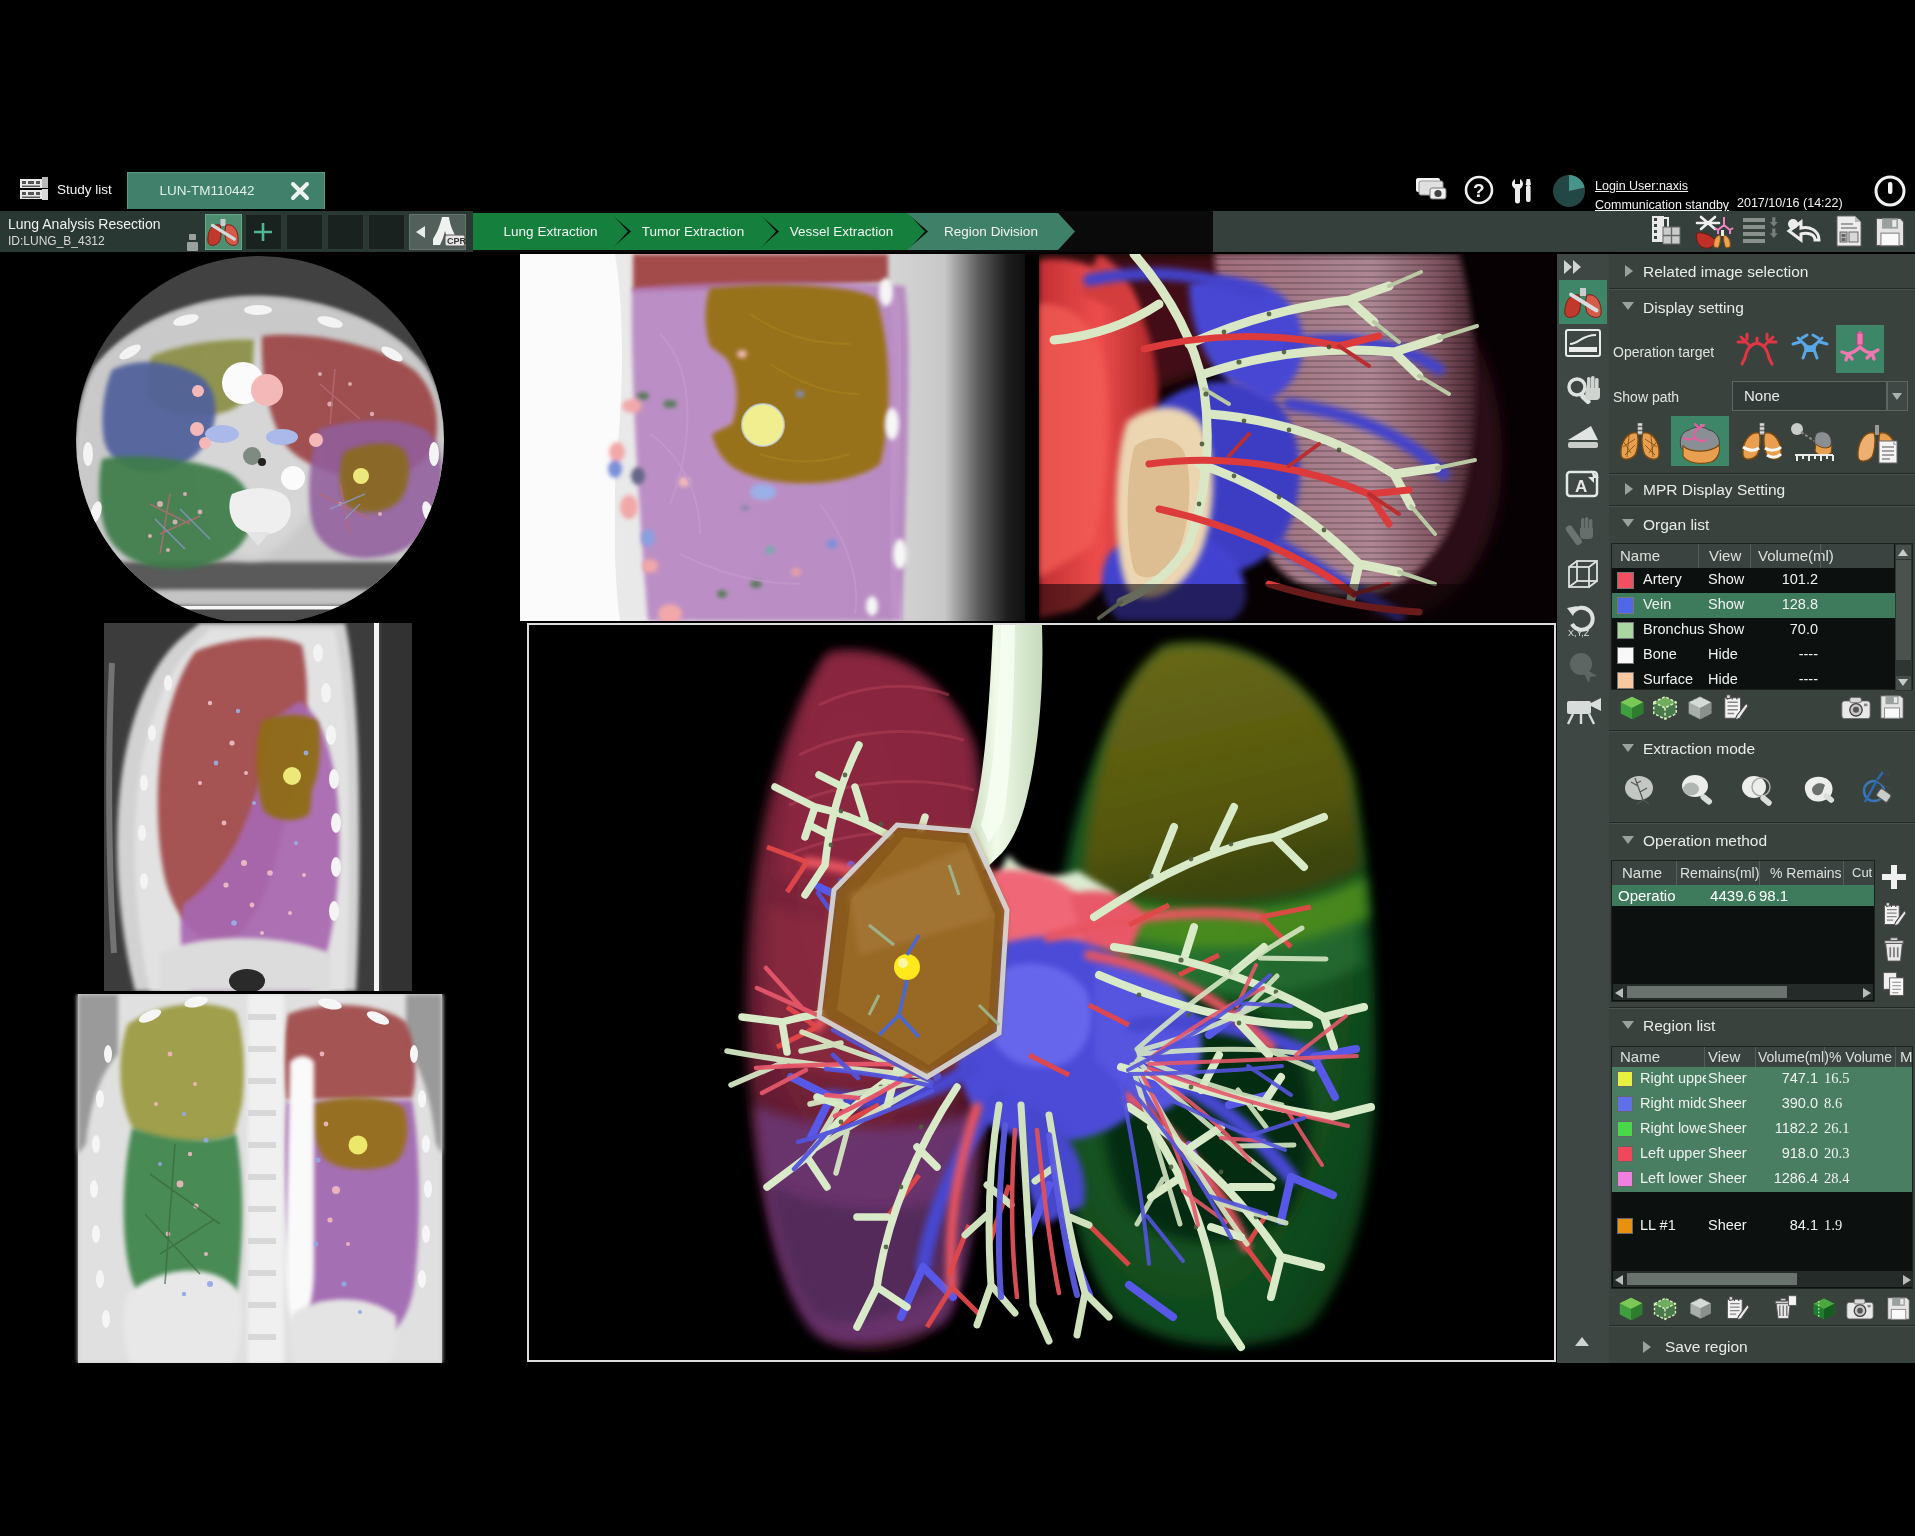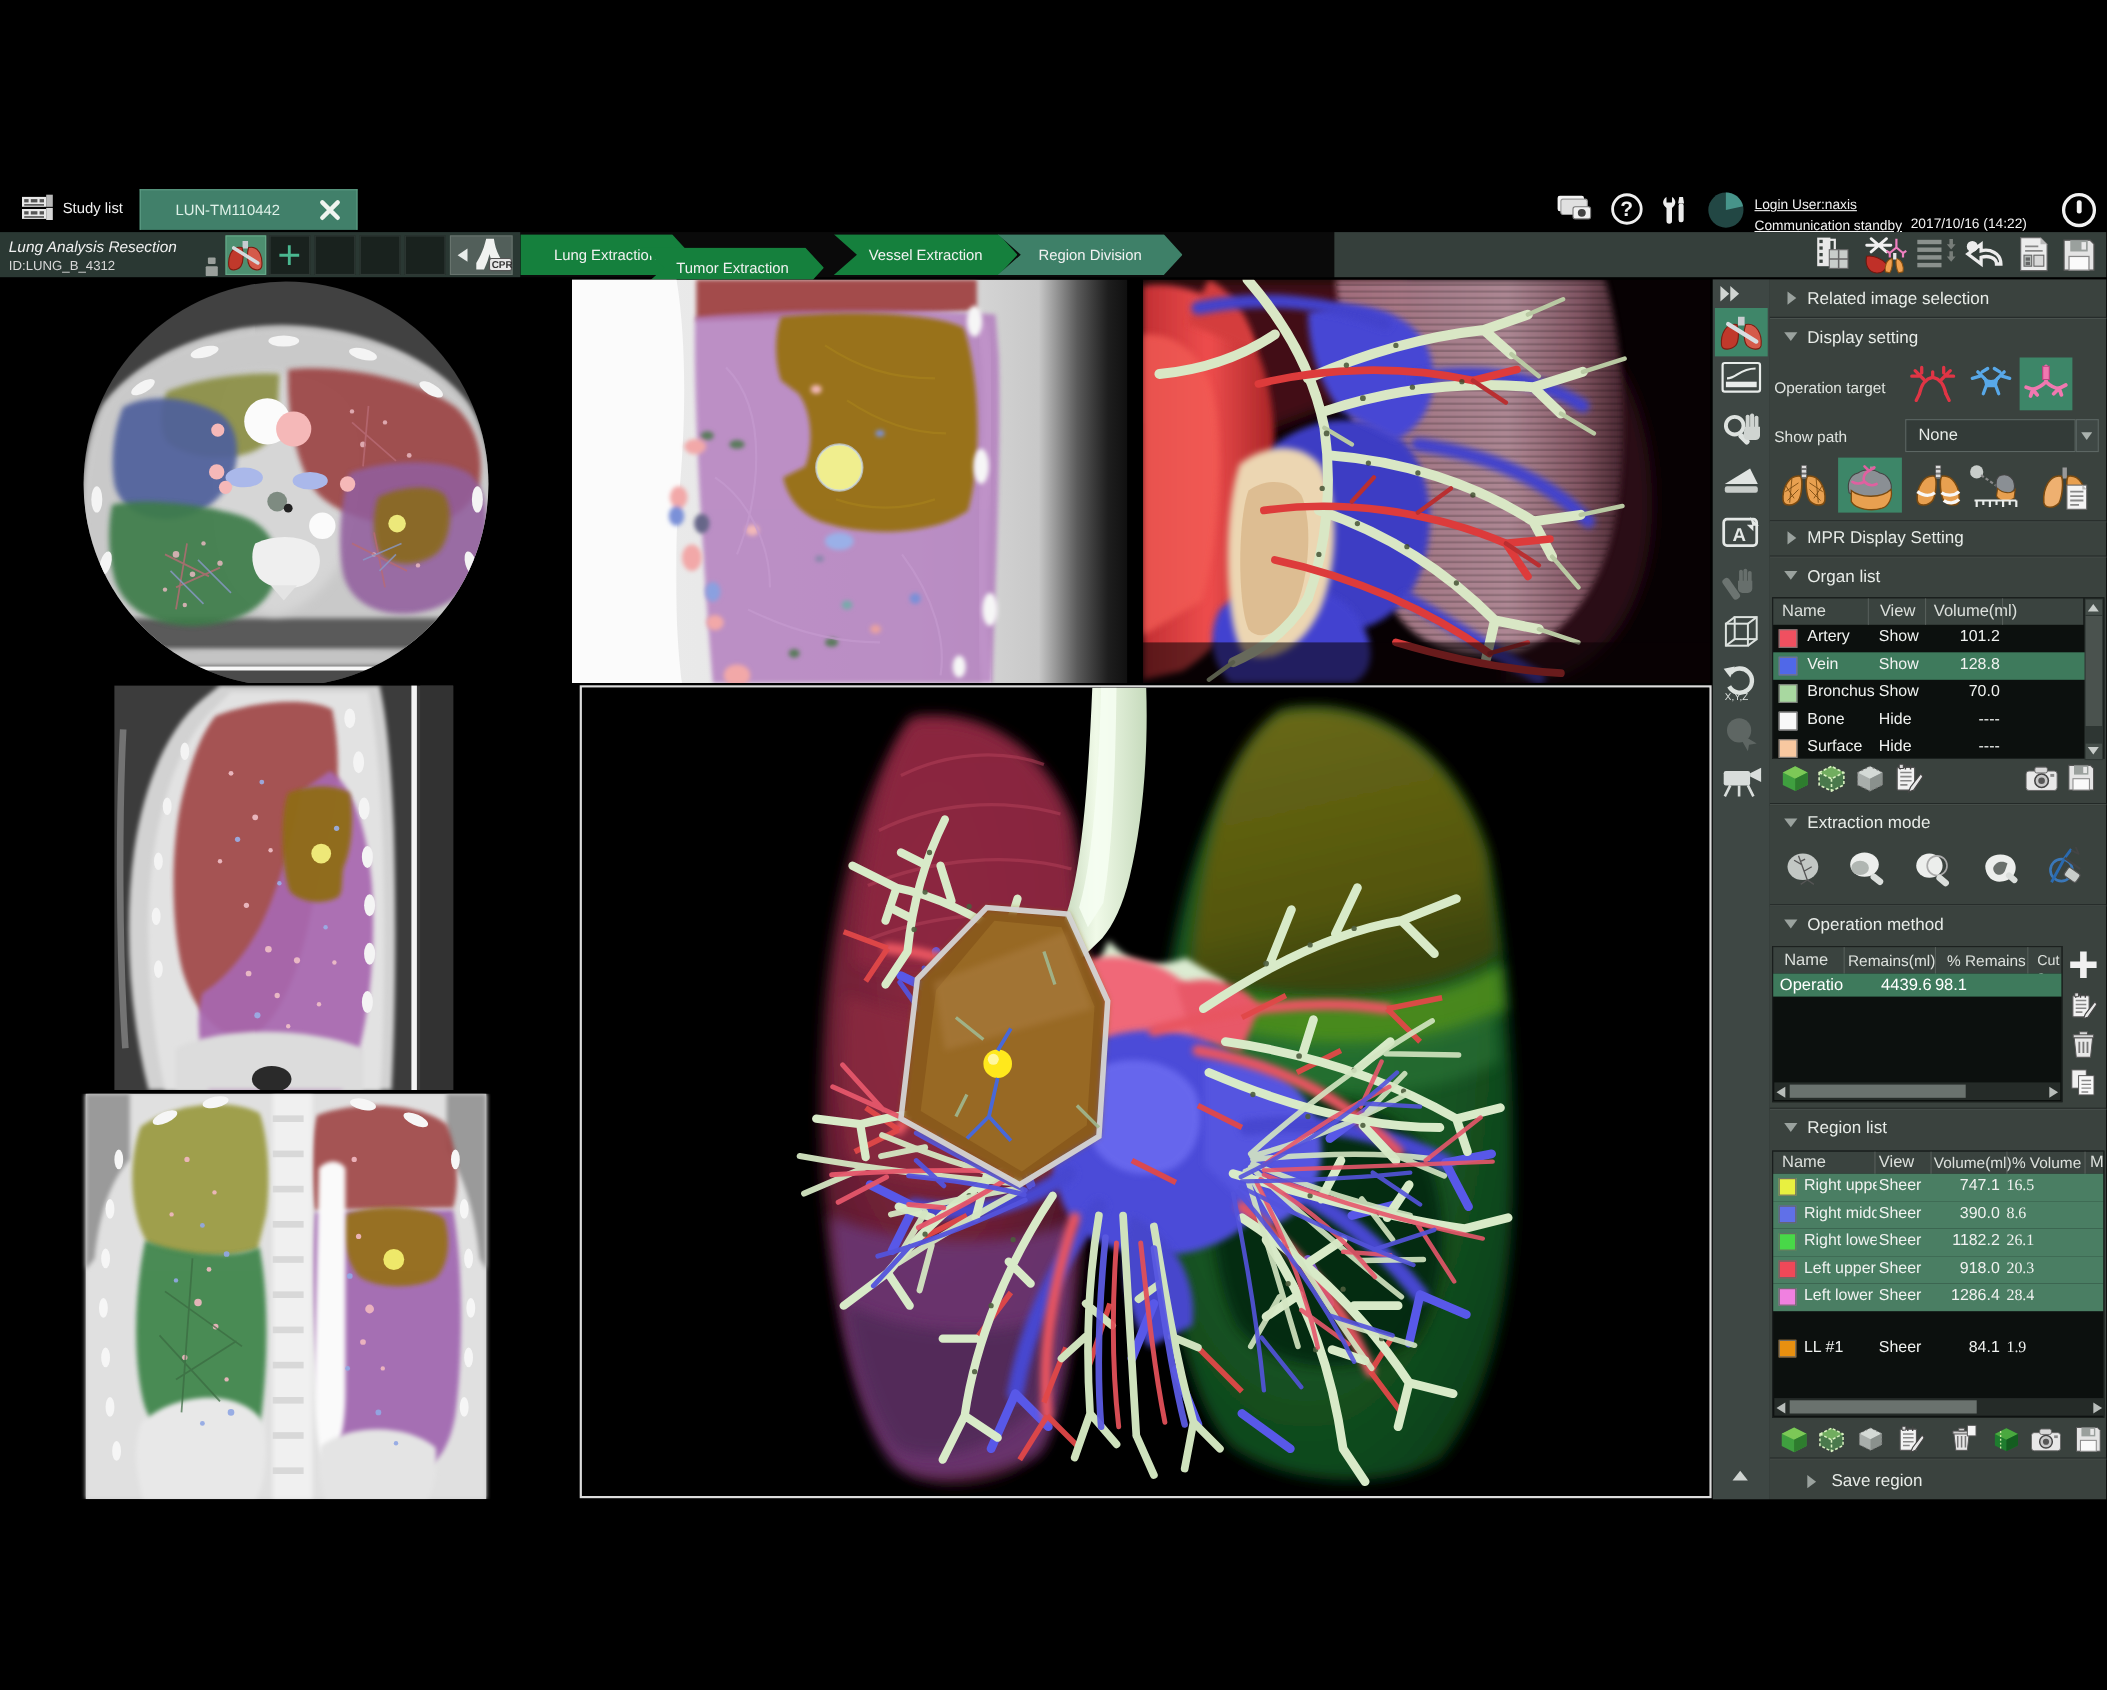--- a/index.html
+++ b/index.html
@@ -7,21 +7,21 @@
 #stage{position:relative;width:1915px;height:1536px;background:#000;}
 .abs{position:absolute;}
 
 #bar1{left:0;top:170px;width:1915px;height:41px;background:#000;}
 #tab1{left:127px;top:2px;width:198px;height:37px;background:#41806a;border:1px solid #5d9c84;border-bottom:none;color:#dff0e8;font-size:13.5px;text-align:center;line-height:35px;padding-right:38px;}
 #loginblock{left:1595px;top:7px;font-size:12.5px;color:#f2f2f2;line-height:19px;text-decoration:underline;}
 #datetxt{left:1737px;top:26px;font-size:12.5px;color:#f2f2f2;}
 
 #bar2{left:0;top:211px;width:1915px;height:41px;background:#000;}
 #bar2left{left:0;top:0;width:473px;height:41px;background:#2a3833;}
-#b2title{left:8px;top:5px;font-size:14px;color:#f0f0f0;font-style:italic;}
+#b2title{left:8px;top:5px;font-size:14px;color:#f0f0f0;}
 #b2id{left:8px;top:23px;font-size:12px;color:#d8d8d8;}
 #bar2right{left:1213px;top:0;width:702px;height:41px;background:#353f3b;}
 #bar2midbg{left:473px;top:0;width:740px;height:41px;background:#0a0a0a;}
 .slot{position:absolute;top:3px;width:37px;height:36px;background:#19221e;border:1px solid #2e3834;}
 .crumb{position:absolute;top:2px;height:37px;background:#15803d;color:#f2f2f2;font-size:13.5px;text-align:center;clip-path:polygon(0 0,calc(100% - 17px) 0,100% 50%,calc(100% - 17px) 100%,0 100%,21px 50%);}
 #crumb1{clip-path:polygon(0 0,calc(100% - 17px) 0,100% 50%,calc(100% - 17px) 100%,0 100%) !important;}
 .crumb span{display:block;line-height:37px;}
 
 .vp{background:#000;overflow:hidden;}
 #vp-axial{left:0;top:254px;width:518px;height:367px;}
@@ -275,21 +275,21 @@
             <rect x="8.5" y="24" width="4" height="3"></rect>
           </g>
       </svg>
       <svg class="abs" width="34" height="34" style="left:660px;top:4px;">
           <use href="#sy-floppy"></use>
         </svg>
     </div>
     <div class="abs crumb" id="crumb1" style="left:473px;width:155px;">
         <span>Lung Extraction</span>
       </div>
-    <div class="abs crumb" id="crumb2" style="left:583px;width:166px;margin-top:12px;">
+    <div class="abs crumb" id="crumb2" style="left:610px;width:166px;">
         <span>Tumor Extraction</span>
       </div>
     <div class="abs crumb" id="crumb3" style="left:758px;width:167px;">
         <span>Vessel Extraction</span>
       </div>
     <div class="abs crumb" id="crumb4" style="left:907px;width:168px;background:#3e8068;">
         <span>Region Division</span>
       </div>
   </div>
 

